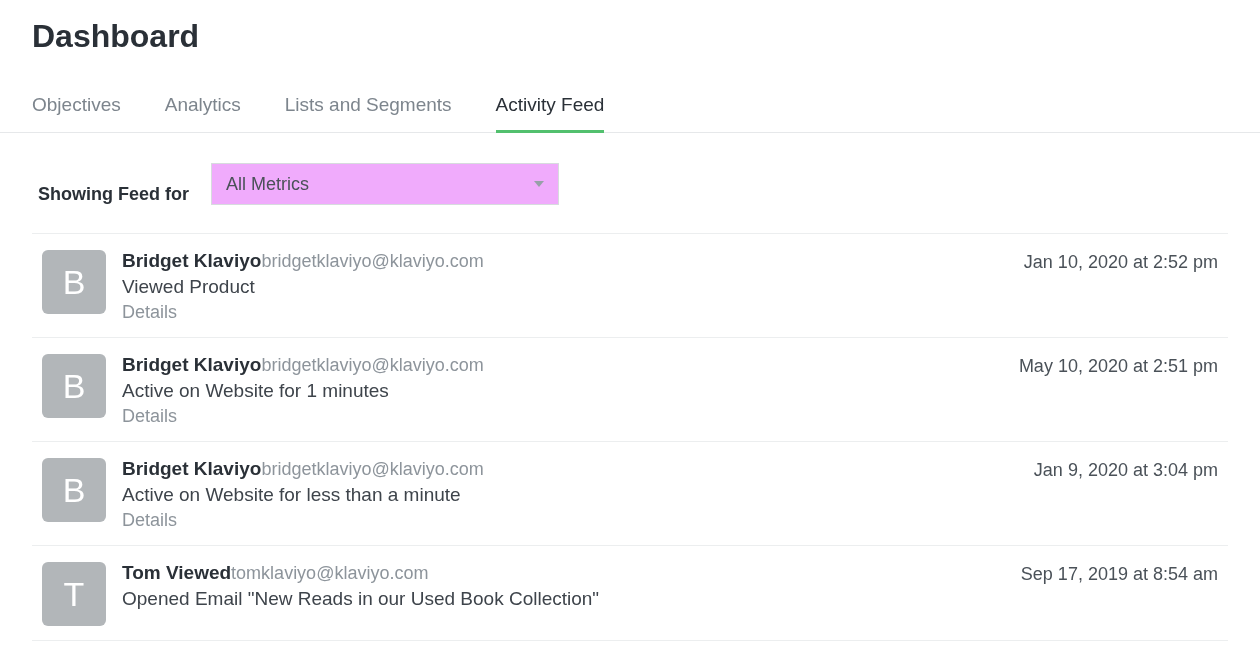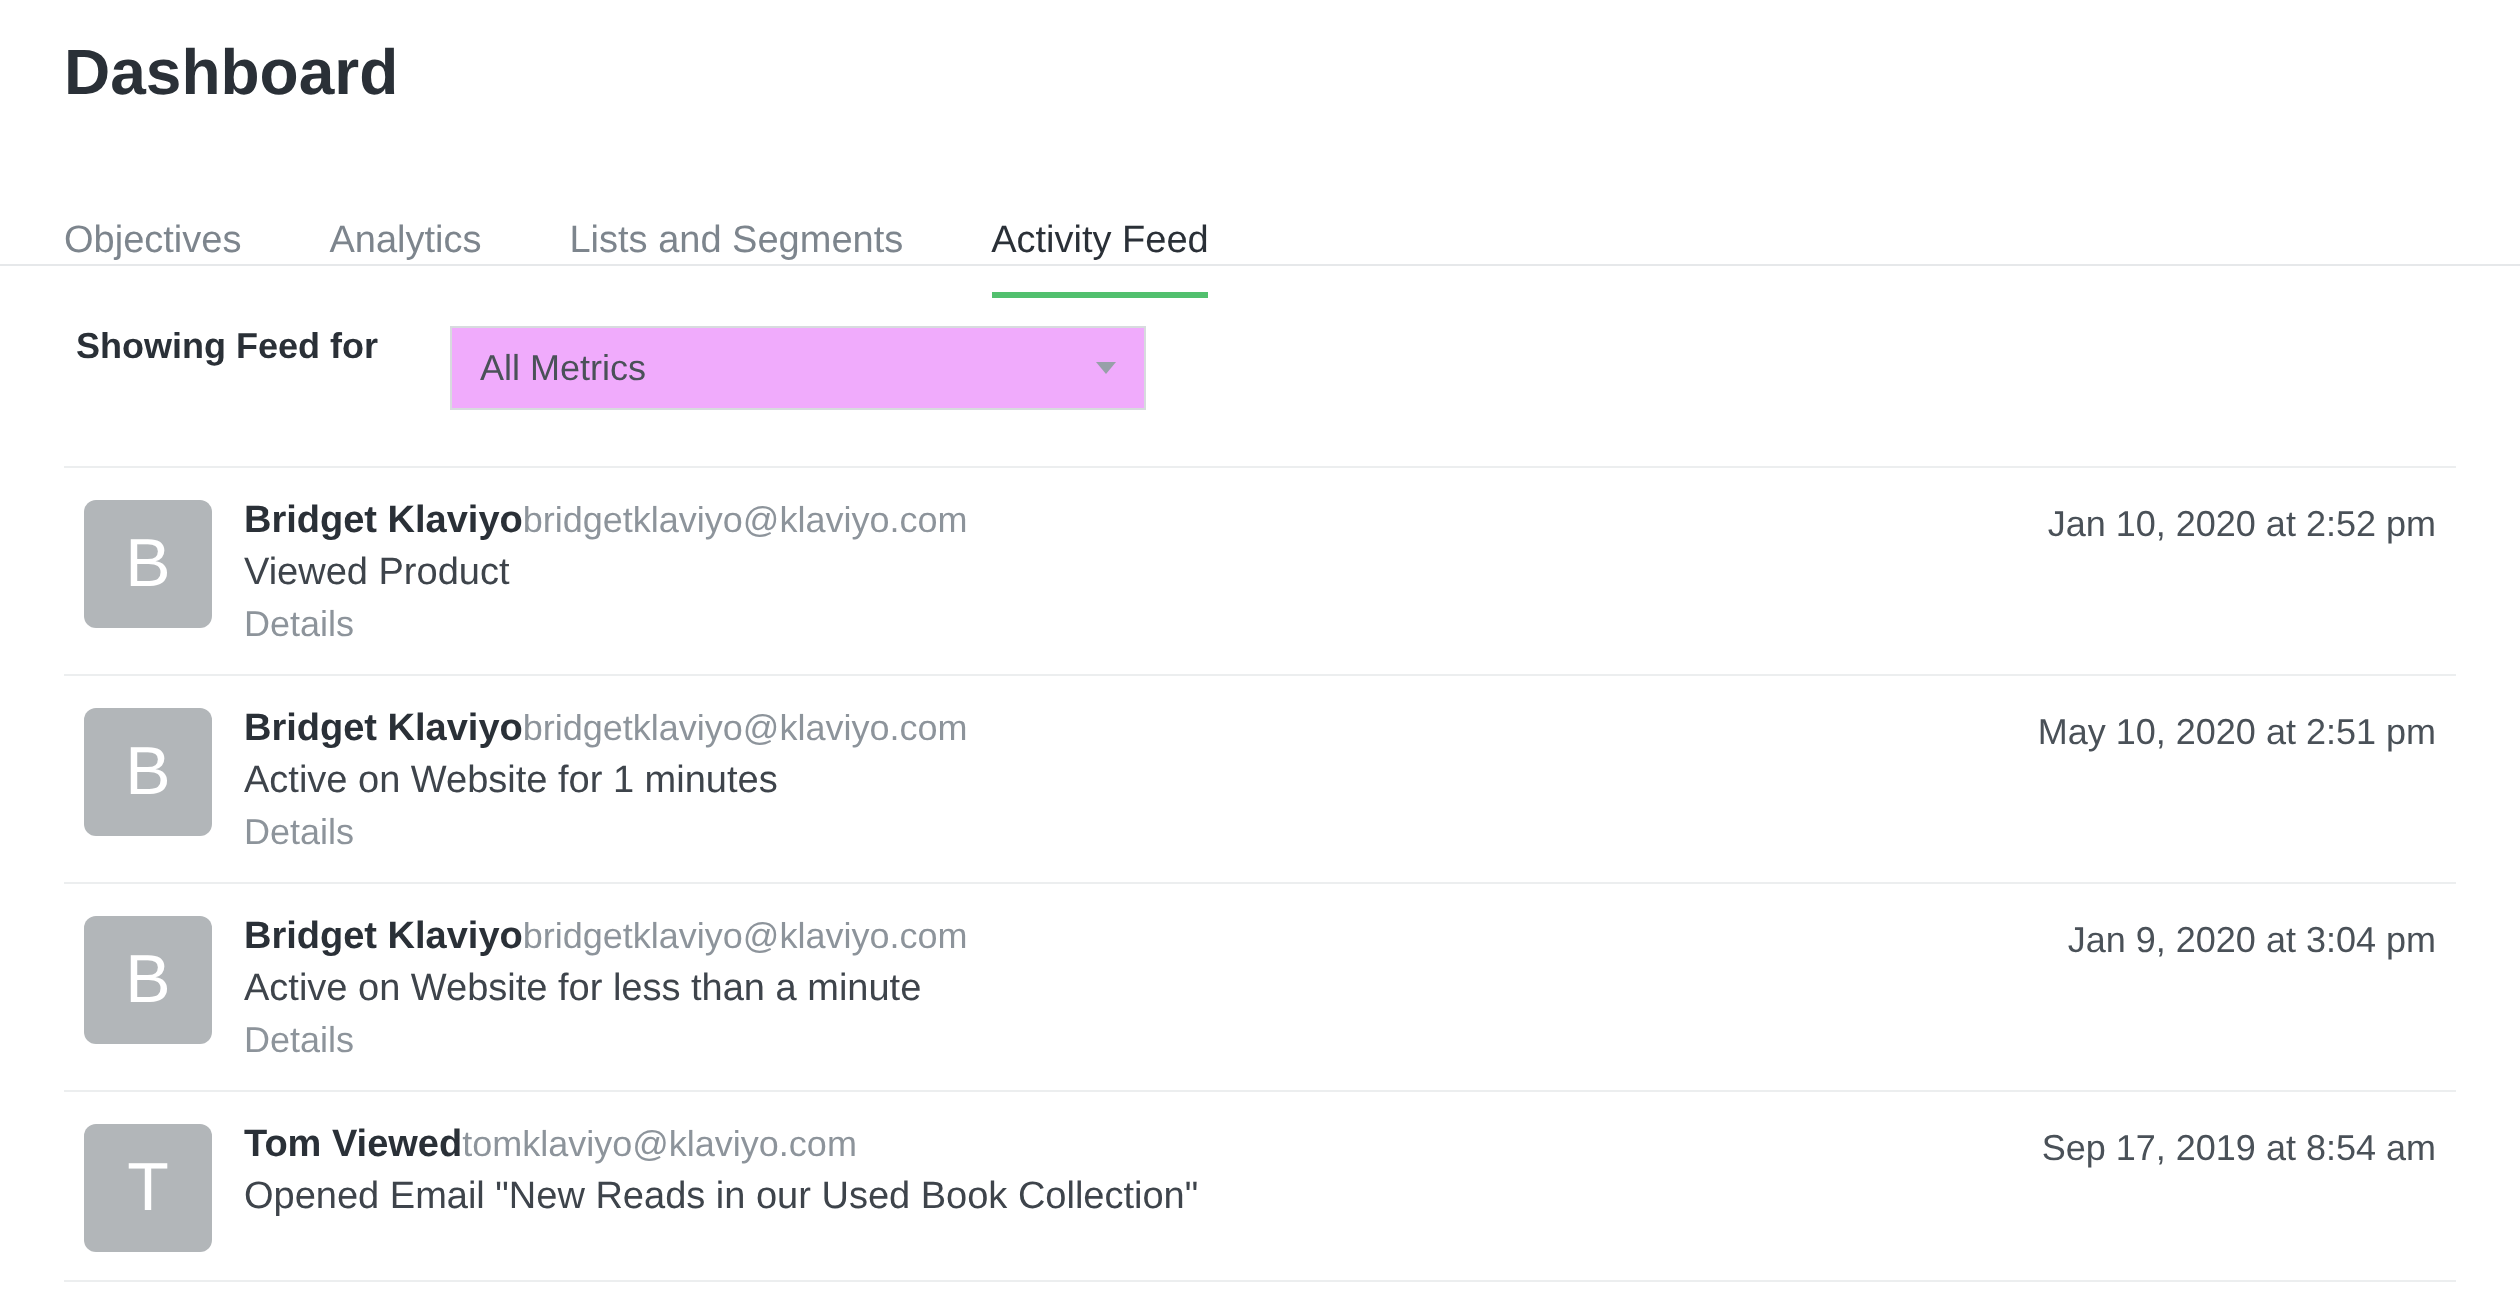--- a/index.html
+++ b/index.html
@@ -28,30 +28,30 @@
     padding-left: 32px;
     padding-right: 32px;
   }
   .tab {
     font-size: 19px;
     color: #7d858d;
     padding: 10px 0 14px 0;
     cursor: pointer;
     border-bottom: 3px solid transparent;
     position: relative;
-    top: 17px;
+    top: 1px;
   }
   .tab.active {
     color: #2a3037;
     border-bottom-color: #52c06e;
   }
   .filter-row {
     display: flex;
-    align-items: flex-start;
-    gap: 36px;
+    align-items: flex-end;
+    gap: 22px;
     padding: 30px 6px 28px 6px;
   }
   .filter-label {
     font-size: 18px;
     font-weight: 600;
     color: #2a3037;
   }
   .select {
     width: 348px;
     height: 42px;

